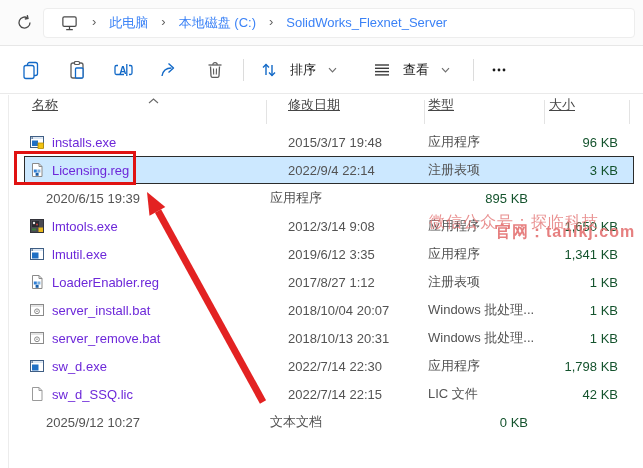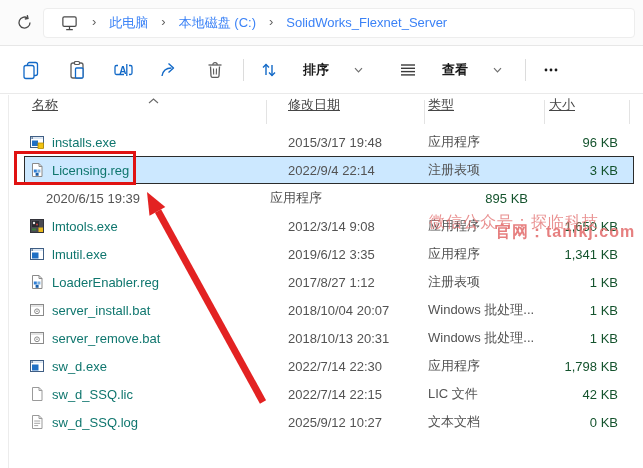--- a/index.html
+++ b/index.html
@@ -38,42 +38,42 @@
     background:#ffffff; border-bottom:1px solid #eaeaea;
     display:flex; align-items:center; padding-left:8px;
   }
   .tool-btn {
     width:46px; height:34px; border-radius:4px;
     display:flex; align-items:center; justify-content:center;
   }
   .tb-divider { width:1px; height:22px; background:#dcdcdc; margin:0 5px; }
   .drop-btn {
     height:34px; border-radius:4px; display:flex; align-items:center;
-    gap:25px; padding:0 11px; color:#1a1a1a;font-weight:bold;
+    gap:12px; padding:0 11px; color:#1a1a1a;
   }
   .chev { display:flex; align-items:center; }
 
   
   .col-header { position:absolute; top:96px; color:#454545;text-decoration:underline; }
   .hdr-sep { position:absolute; width:1px; background:#e3e3e3; top:100px; height:24px; }
   .left-line { position:absolute; left:8px; top:95px; bottom:0; width:1px; background:#ececec; }
   .sort-caret { position:absolute; left:148px; top:92px; }
 
   
   .rows { position:absolute; top:128px; left:24px; width:610px; }
   .row {
     height:28px; display:grid;
     grid-template-columns:242px 158px 120px 90px;
     align-items:center;
   }
   .row.selected {
     background:#cce8ff;
     box-shadow:inset 0 0 0 1px #2b2b2b;
   }
-  .cell-name { display:flex; align-items:center; gap:7px; padding-left:5px; color:#0f766e; overflow:hidden; white-space:nowrap; }
+  .cell-name { display:flex; align-items:center; gap:7px; padding-left:5px; color:#6d28d9; overflow:hidden; white-space:nowrap; }
   .cell-date { padding-left:22px; color:#535353; white-space:nowrap; }
   .cell-type { padding-left:4px;  color:#535353; white-space:nowrap; overflow:hidden; }
   .cell-size { text-align:right; padding-right:16px; color:#14532d; white-space:nowrap; }
   .ficon { width:16px; height:16px; flex:0 0 16px; display:flex; }
 
   
   .red-box {
     position:absolute; left:14px; top:151px; width:122px; height:34px;
     border:3px solid #e01212; z-index:6; pointer-events:none;
   }
@@ -361,32 +361,20 @@
         </svg>
       </span>
       <span>sw_d_SSQ.lic</span>
     </span>
     <span class="cell-date">2022/7/14 22:15</span>
     <span class="cell-type">LIC 文件</span>
     <span class="cell-size">42 KB</span>
   </div>
 
   <div class="row">
-    <span class="cell-name">
-      <span class="ficon">
-        <svg width="16" height="16" viewBox="0 0 16 16">
-          <path d="M3.5 1.5 H10 L13 4.5 V14.5 H3.5 Z" fill="#fff" stroke="#9a9a9a" stroke-width="1"></path>
-          <path d="M10 1.5 V4.5 H13" fill="none" stroke="#9a9a9a" stroke-width="1"></path>
-          <line x1="5.2" y1="7" x2="11.2" y2="7" stroke="#9a9a9a" stroke-width="0.9"></line>
-          <line x1="5.2" y1="9.3" x2="11.2" y2="9.3" stroke="#9a9a9a" stroke-width="0.9"></line>
-          <line x1="5.2" y1="11.6" x2="9.2" y2="11.6" stroke="#9a9a9a" stroke-width="0.9"></line>
-        </svg>
-      </span>
-      <span>sw_d_SSQ.log</span>
-    </span>
     <span class="cell-date">2025/9/12 10:27</span>
     <span class="cell-type">文本文档</span>
     <span class="cell-size">0 KB</span>
   </div>
 
 </div>
 
 <div class="watermark wm1">微信公众号：探临科技</div>
 <div class="watermark wm2">官网：tanlkj.com</div>
 

